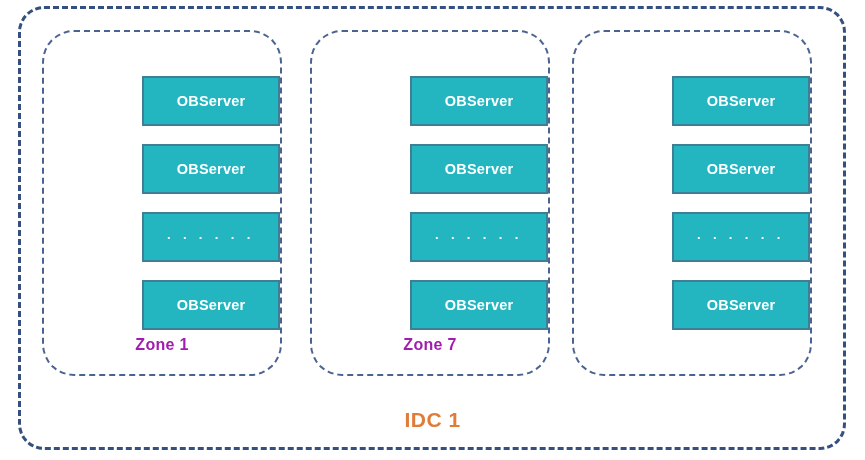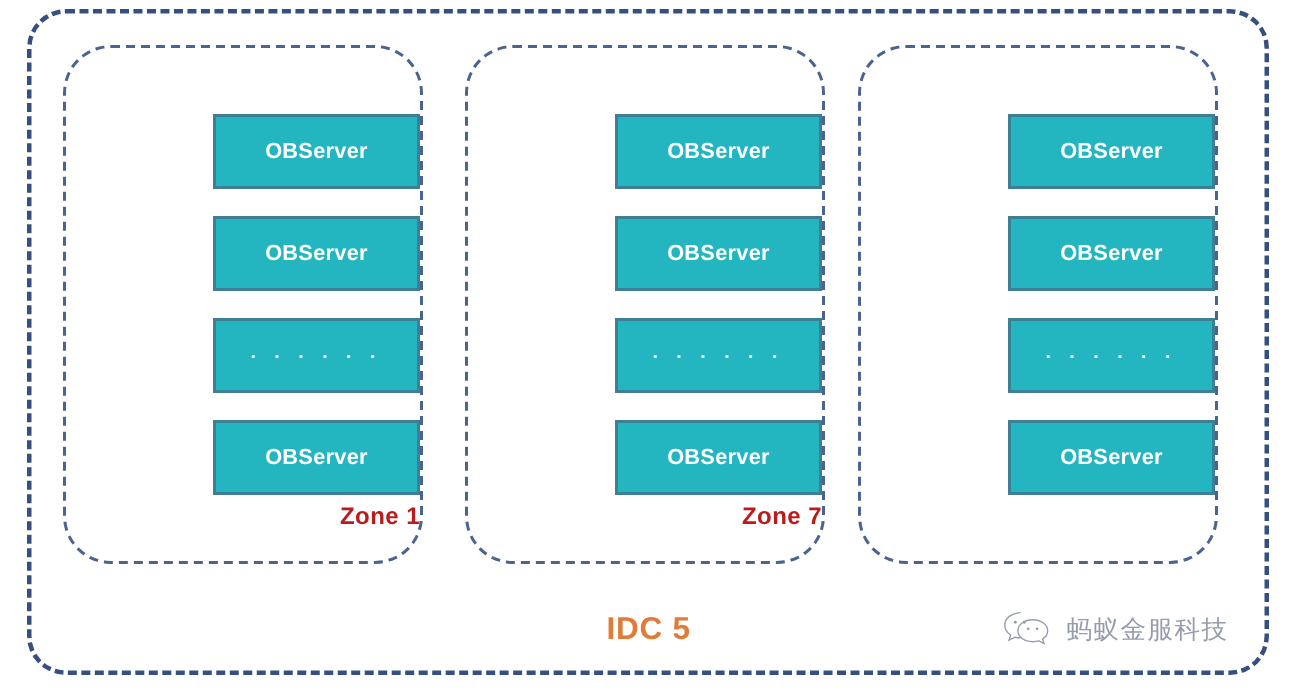--- a/index.html
+++ b/index.html
@@ -82,22 +82,22 @@
     letter-spacing: 4px;
     font-weight: bold;
   }
 
   
   .zone-label {
     position: absolute;
     left: 0;
     right: 0;
     bottom: 20px;
-    text-align: right;
-    color: #b91c1c;
+    text-align: center;
+    color: #a21caf;
     font-size: 16px;
     font-weight: bold;
     letter-spacing: 0.3px;
   }
 
   
   .idc-label {
     position: absolute;
     left: 0;
     right: 0;
@@ -160,31 +160,16 @@
 
   <div class="zone zone-3">
     <div class="server-list">
       <div class="server-box">OBServer</div>
       <div class="server-box">OBServer</div>
       <div class="server-box ellipsis">· · · · · ·</div>
       <div class="server-box">OBServer</div>
     </div>
   </div>
 
-  <div class="idc-label">IDC 5</div>
+  <div class="idc-label">IDC 1</div>
 
-  <div class="watermark">
-    <span class="wm-icon-wrap">
-      <svg class="wm-icon" viewBox="0 0 44 34" xmlns="http://www.w3.org/2000/svg" fill="none" stroke="#55607a" stroke-width="1.2">
-
-        <path d="M16 3.2 C8.2 3.2 2.2 8.2 2.2 14.2 C2.2 17.6 4.2 20.7 7.3 22.7 L5.9 27.2 L10.9 24.6 C12.5 25.0 14.2 25.2 16 25.2"></path>
-        <circle cx="11.4" cy="11.6" r="1.25" fill="#55607a" stroke="none"></circle>
-        <circle cx="19.2" cy="11.6" r="1.25" fill="#55607a" stroke="none"></circle>
-
-        <path d="M26.6 9.4 C34.0 9.4 39.6 13.7 39.6 19.0 C39.6 21.9 37.9 24.5 35.2 26.2 L36.3 30.0 L32.0 27.8 C30.3 28.3 28.5 28.5 26.6 28.5 C19.2 28.5 13.6 24.3 13.6 19.0 C13.6 13.7 19.2 9.4 26.6 9.4 Z"></path>
-        <circle cx="22.6" cy="17.3" r="1.15" fill="#55607a" stroke="none"></circle>
-        <circle cx="30.4" cy="17.3" r="1.15" fill="#55607a" stroke="none"></circle>
-      </svg>
-    </span>
-    <span class="wm-text">蚂蚁金服科技</span>
-  </div>
 
 </div>
 
 </body></html>

